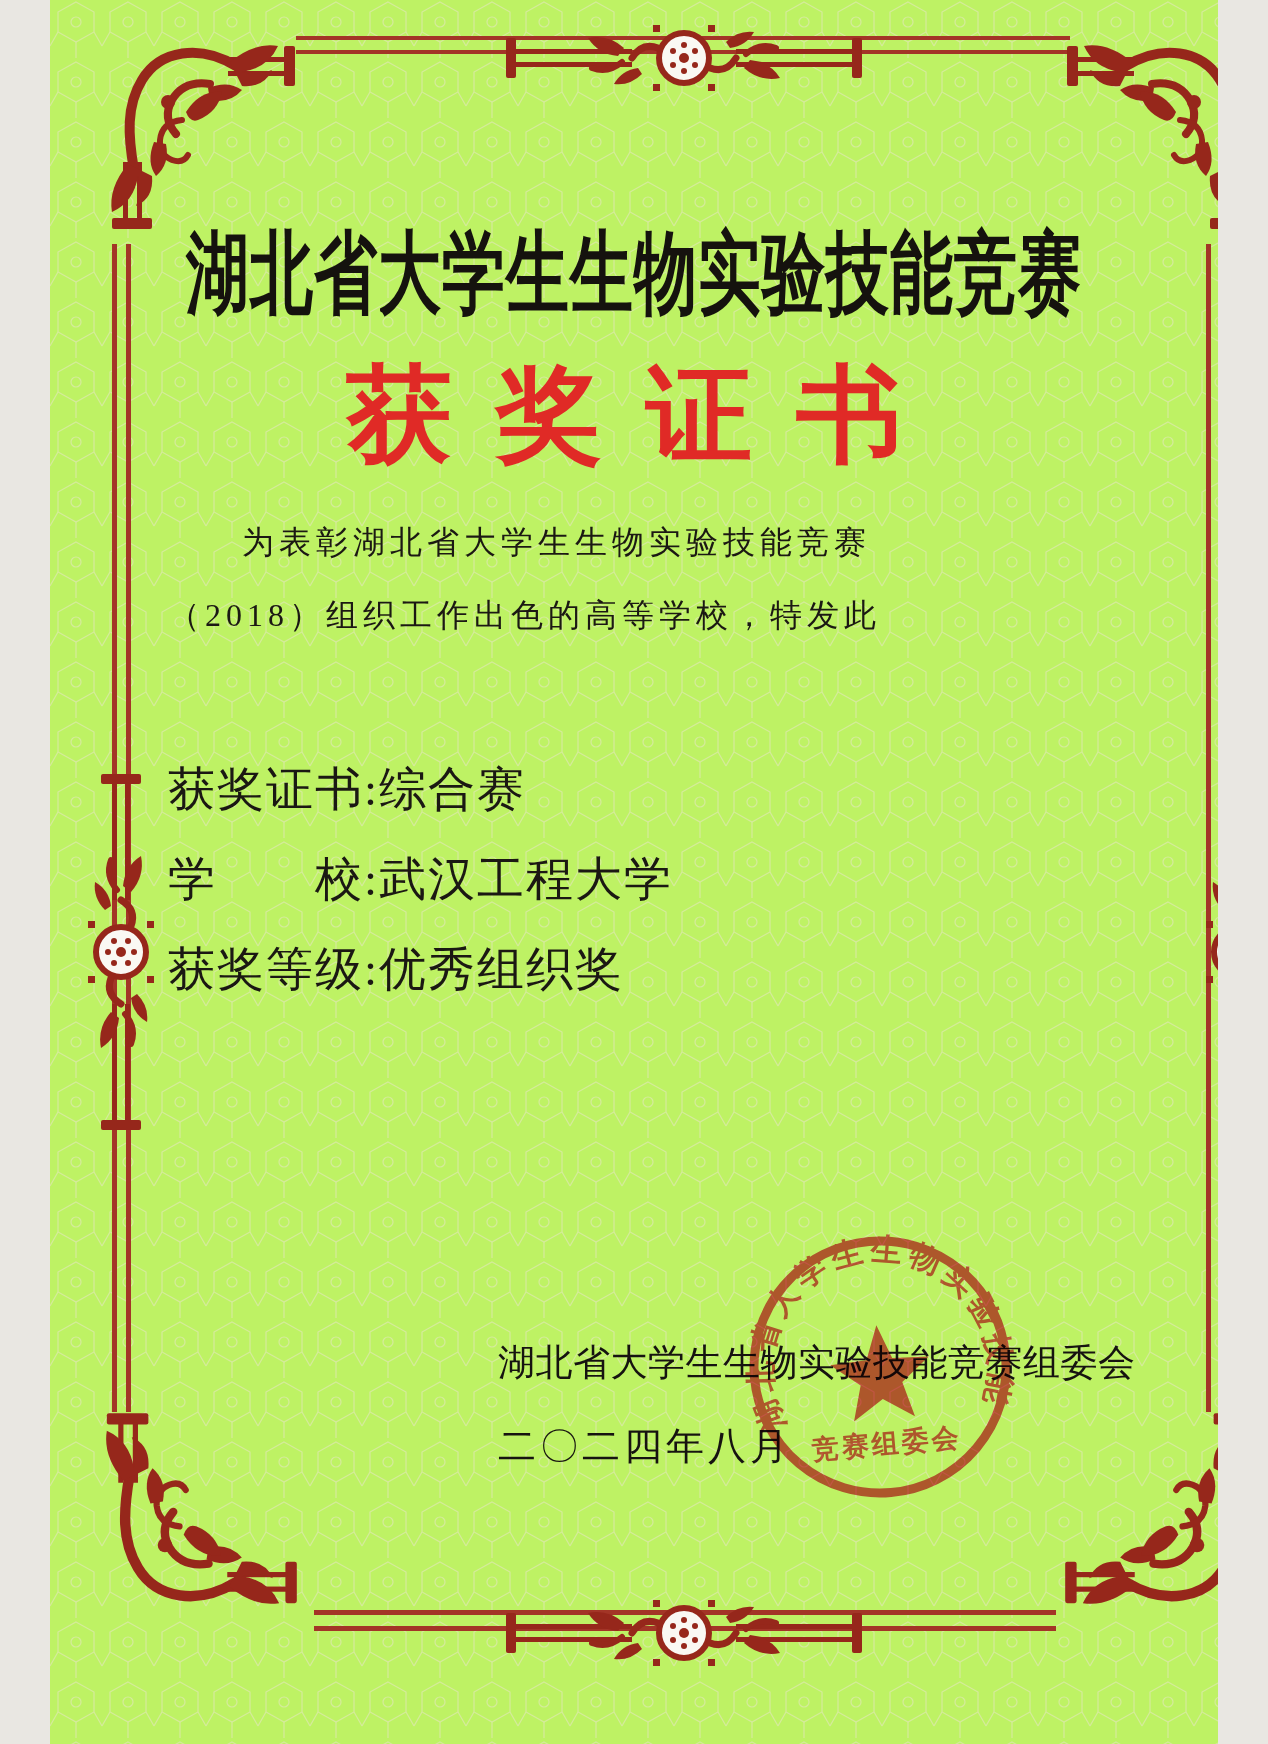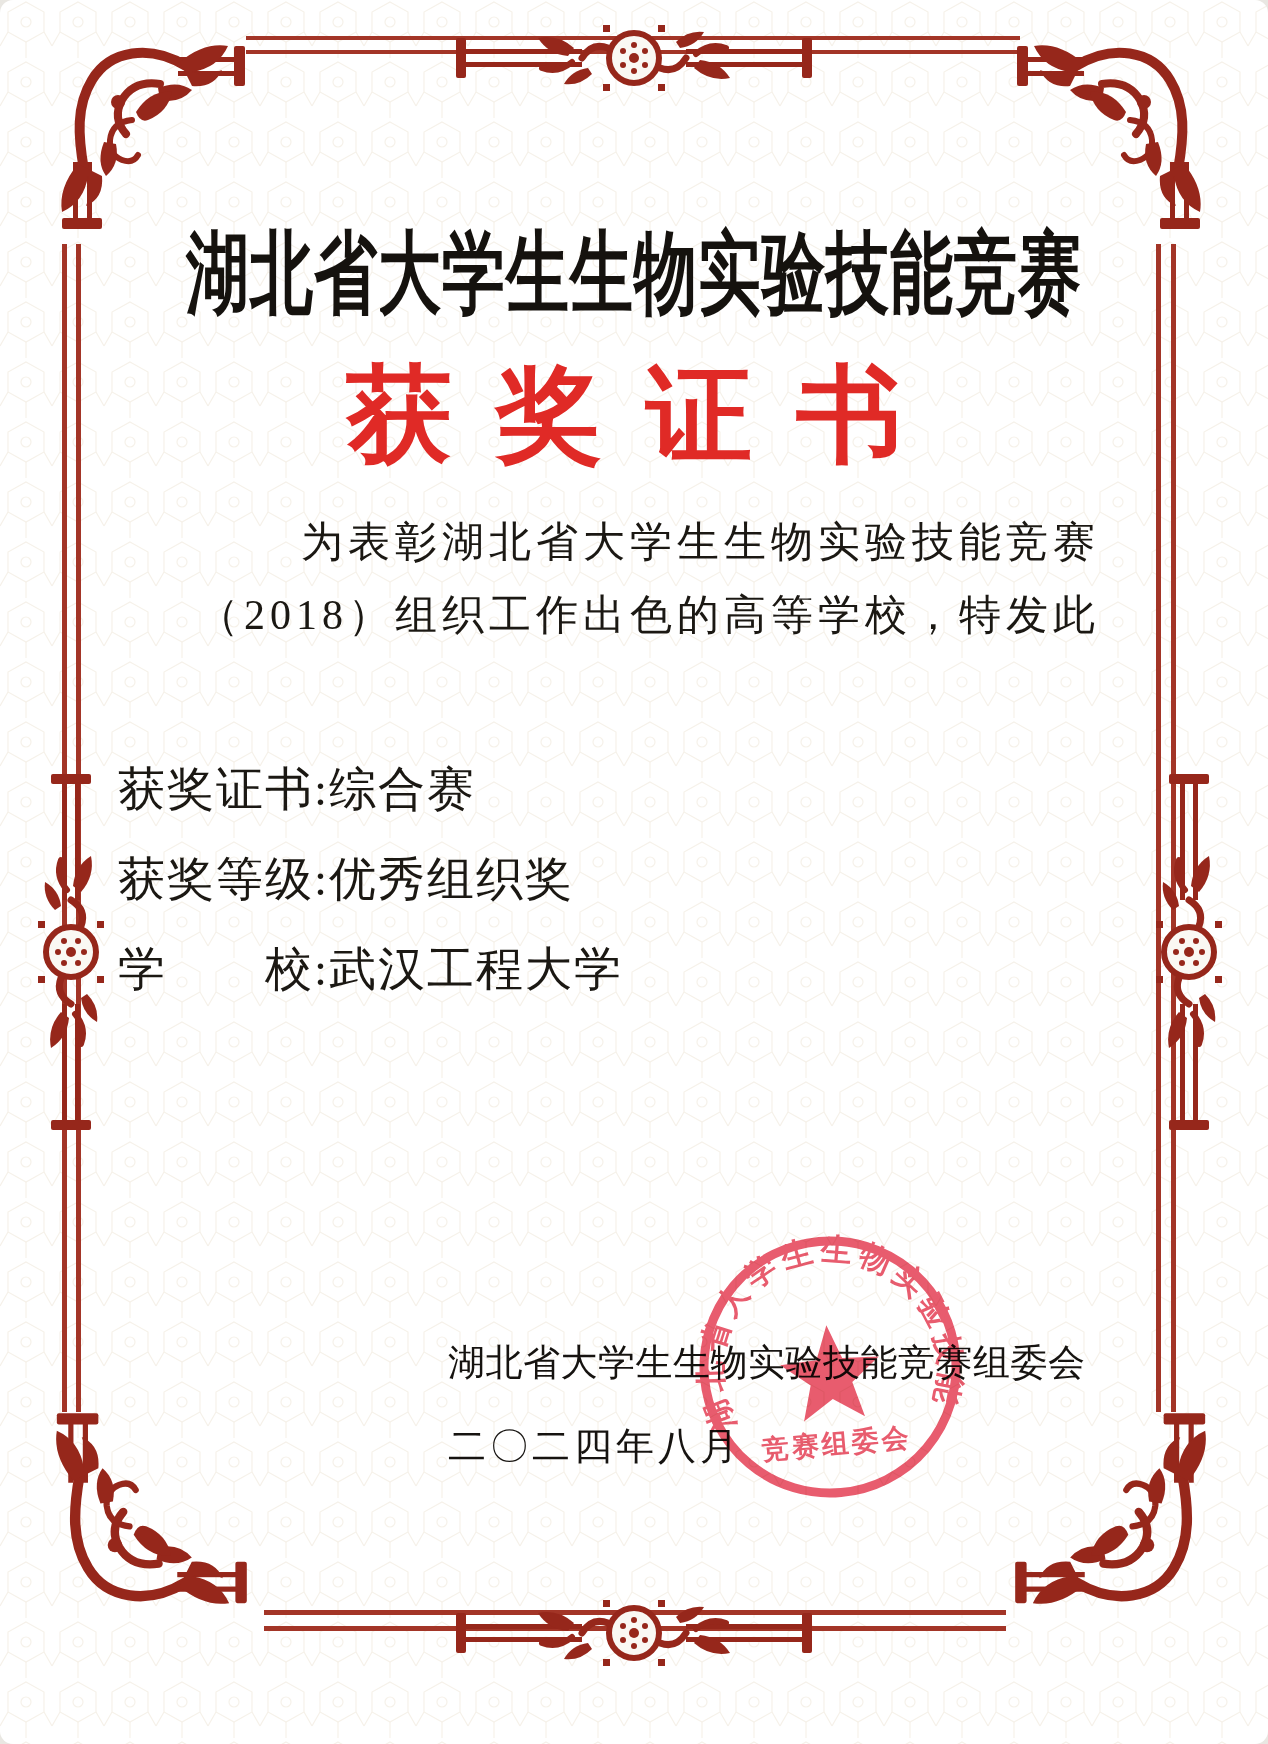--- a/index.html
+++ b/index.html
@@ -1,42 +1,41 @@
 <!DOCTYPE html>
 <html><head>
 <meta charset="utf-8">
 <style>
   html,body{margin:0;padding:0;background:#e9e7e2;}
   .page{
-    position:relative;width:1268px;height:1744px;margin:0 auto;
-    background:#ffffff;overflow:hidden;
+    position:relative;width:1168px;height:1744px;margin:0 auto;
+    background:#bef264;overflow:hidden;
     font-family:"Liberation Serif","DejaVu Serif",serif;
     color:#171410;
-    border-radius:13px;
   }
   .texture{position:absolute;left:0;top:0;z-index:0;}
   
   .bline{position:absolute;background:#a33527;z-index:1;}
   .orn{position:absolute;color:#96271b;z-index:2;}
   .orn svg{display:block;}
   
   .title-wrap{position:absolute;top:212px;left:0;width:100%;text-align:center;z-index:3;}
   .title-inner{
     display:inline-block;font-size:63px;font-weight:bold;letter-spacing:1px;
     transform:scaleY(1.43);transform-origin:50% 0;color:#15120e;white-space:nowrap;
   }
   .award-title{
     position:absolute;top:344px;left:0;width:100%;text-align:center;z-index:3;
     font-family:"Liberation Sans","DejaVu Sans",sans-serif;
     font-size:106px;font-weight:bold;color:#e02a26;
     letter-spacing:44px;padding-left:24px;box-sizing:border-box;white-space:nowrap;
   }
   .body-par{position:absolute;top:506px;left:118px;width:982px;z-index:3;}
   .body-line{
-    font-size:42px;line-height:73px;letter-spacing:5px;color:#1b1813;white-space:nowrap;text-align:right;
+    font-size:32px;line-height:73px;letter-spacing:5px;color:#1b1813;white-space:nowrap;
   }
   .body-line:first-child{text-indent:74px;}
   .fields{position:absolute;top:744px;left:118px;z-index:3;}
   .field{font-size:47px;line-height:90px;letter-spacing:2px;color:#1b1813;white-space:nowrap;}
   .field .lab{display:inline-block;}
   .sign-block{position:absolute;top:1338px;left:448px;width:600px;text-align:left;z-index:4;}
   .issuer{font-size:37px;letter-spacing:0.5px;color:#161310;white-space:nowrap;}
   .issue-date{font-size:38px;letter-spacing:4px;margin-top:33px;color:#161310;white-space:nowrap;}
   
   .stamp{
@@ -177,24 +176,24 @@
   <div class="body-par">
     <div class="body-line">为表彰湖北省大学生生物实验技能竞赛</div>
     <div class="body-line">（2018）组织工作出色的高等学校，特发此</div>
   </div>
 
   <div class="fields">
     <div class="field">
       <span class="lab">获奖证书</span><span>:</span><span>综合赛</span>
     </div>
     <div class="field">
-      <span class="lab">获奖等级</span><span>:</span><span>优秀组织奖</span>
+      <span class="lab">学　　校</span><span>:</span><span>武汉工程大学</span>
     </div>
     <div class="field">
-      <span class="lab">学　　校</span><span>:</span><span>武汉工程大学</span>
+      <span class="lab">获奖等级</span><span>:</span><span>优秀组织奖</span>
     </div>
   </div>
 
   <div class="sign-block">
     <div class="issuer">湖北省大学生生物实验技能竞赛组委会</div>
     <div class="issue-date">二〇二四年八月</div>
   </div>
 
   <svg class="stamp" viewBox="0 0 280 280">
     <circle cx="140" cy="140" r="126" fill="none" stroke="currentColor" stroke-width="9"></circle>

